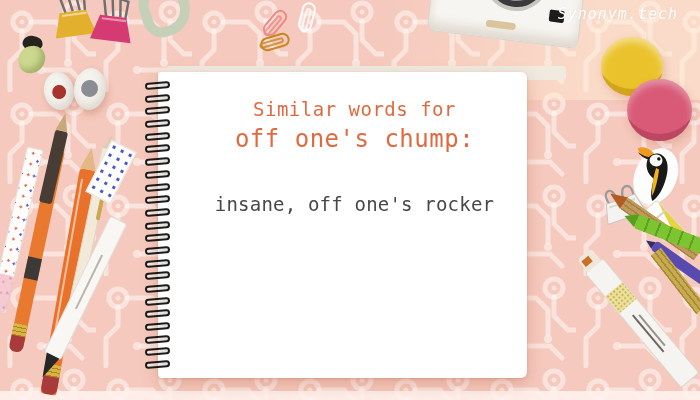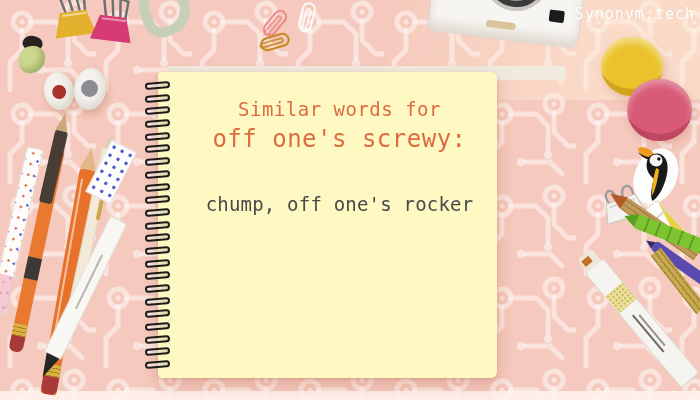--- a/index.html
+++ b/index.html
@@ -18,43 +18,43 @@
     position:absolute; left:0; bottom:0; width:700px; height:9px; z-index:1;
     background:rgba(255,241,236,.9);
   }
 
   
   .page-under {
     position:absolute; left:166px; top:66px; width:400px; height:14px; z-index:2;
     background:#f0eadf; border-radius:4px;
   }
   .notepad {
-    position:absolute; left:158px; top:72px; width:339px; height:306px; z-index:3;
-    background:#fef9c3; border-radius:3px 6px 6px 4px;
+    position:absolute; left:158px; top:72px; width:369px; height:306px; z-index:3;
+    background:#ffffff; border-radius:3px 6px 6px 4px;
     box-shadow:0 6px 16px rgba(186,105,80,.35), 0 1px 3px rgba(186,105,80,.28);
   }
   .spiral { position:absolute; left:-13px; top:10px; width:30px; height:292px; z-index:5; }
   .coil {
     width:25px; height:7px; margin-bottom:5.7px;
     border:2.5px solid #1d1b19; border-radius:6px;
     background:linear-gradient(90deg, rgba(255,255,255,.7), rgba(120,110,100,.25));
     transform:rotate(-5deg);
   }
   .heading { position:absolute; left:36px; right:12px; top:26px; text-align:center; color:#e06a40; }
   .heading .intro  { font-size:19px; letter-spacing:.5px; }
   .heading .phrase { font-size:24px; margin-top:5px; letter-spacing:.5px; }
   .synonyms {
     position:absolute; left:36px; right:12px; top:120px; text-align:center;
     color:#48484b; font-size:19px; line-height:25px; letter-spacing:.2px;
   }
 
   
   .watermark {
-    position:absolute; right:5px; top:5px; z-index:9;
-    color:#ffffff; font-size:15px; letter-spacing:1px; text-shadow:0 0 2px rgba(0,0,0,.08);
+    position:absolute; right:22px; top:5px; z-index:9;
+    color:#ffffff; font-size:15px; letter-spacing:1px; text-shadow:0 0 2px rgba(0,0,0,.08);font-style:italic;
   }
 
   
   .d { position:absolute; z-index:2; }
 
   
   .camera { left:430px; top:-26px; width:152px; height:66px; transform:rotate(7deg); }
   .camera .body { position:absolute; inset:0; background:#f7f5f1; border:1px solid #d9d3ca; border-radius:9px;
     box-shadow:inset 0 -8px 10px rgba(160,140,120,.25); }
   .camera .lens { position:absolute; left:54px; top:-26px; width:58px; height:58px; border-radius:50%;
@@ -302,22 +302,22 @@
         <div class="coil"></div>
         <div class="coil"></div>
         <div class="coil"></div>
         <div class="coil"></div>
         <div class="coil"></div>
         <div class="coil"></div>
         <div class="coil"></div>
       </div>
     <div class="heading">
       <div class="intro">Similar words for</div>
-      <div class="phrase">off one's screwy:</div>
+      <div class="phrase">off one's chump:</div>
     </div>
     <div class="synonyms">
-      <div>chump, off one's rocker</div>
+      <div>insane, off one's rocker</div>
     </div>
   </div>
 
   <div class="watermark">Synonym.tech</div>
 
 </div>
 
 </body></html>

